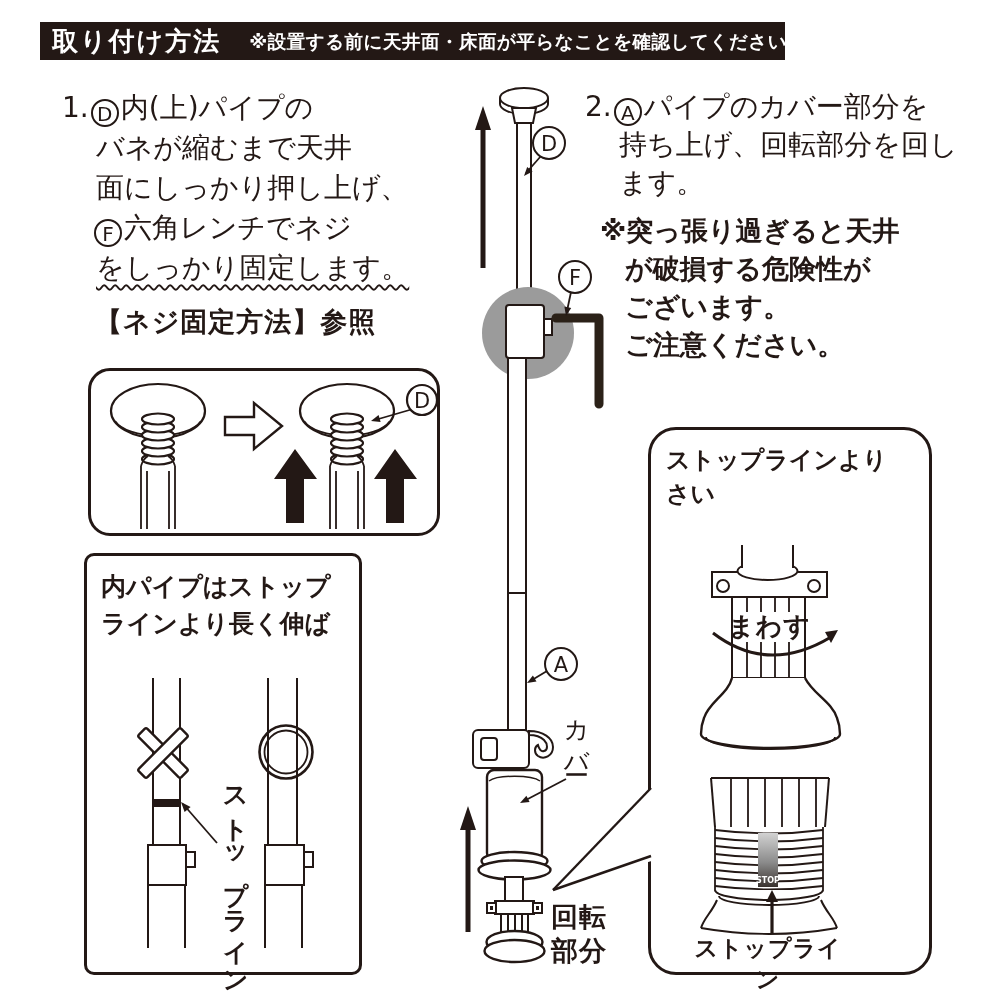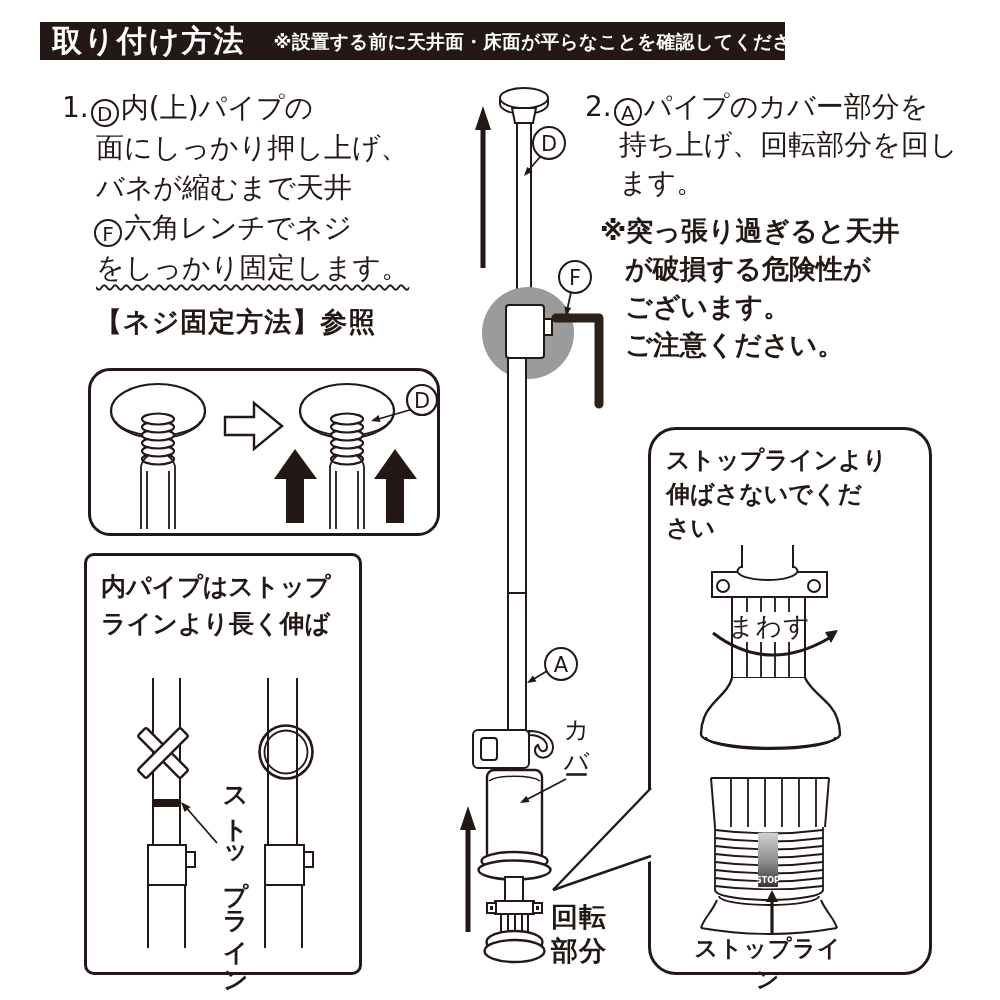--- a/index.html
+++ b/index.html
@@ -6,21 +6,21 @@
   body{
     width:1000px;height:1000px;background:#fff;position:relative;overflow:hidden;
     font-family:"DejaVu Sans","Liberation Sans",sans-serif;color:#231815;
   }
   .abs{position:absolute;}
   
   .header-bar{
     left:40px;top:22px;width:745px;height:38px;background:#231815;color:#fff;
     display:flex;align-items:center;padding-left:12px;box-sizing:border-box;
   }
-  .header-title{font-size:30px;font-weight:bold;letter-spacing:2px;white-space:nowrap;}
+  .header-title{font-size:26px;font-weight:bold;letter-spacing:2px;white-space:nowrap;}
   .header-note{font-size:18.5px;font-weight:bold;margin-left:28px;white-space:nowrap;letter-spacing:.5px;}
   
   .step{font-size:28px;line-height:40px;letter-spacing:0px;white-space:nowrap;}
   .step .ind{padding-left:34px;}
   .circ{
     display:inline-block;width:28px;height:28px;border:2.2px solid #231815;border-radius:50%;
     font-size:20px;line-height:27px;text-align:center;font-weight:normal;vertical-align:-4px;
     margin:0 2px;box-sizing:border-box;background:#fff;
   }
   .wavy{text-decoration:underline;text-decoration-style:wavy;text-decoration-thickness:2px;text-underline-offset:7px;}
@@ -32,38 +32,38 @@
   .rbox{border:3px solid #231815;background:#fff;box-sizing:border-box;}
   .boxA{left:88px;top:368px;width:352px;height:168px;border-radius:22px;}
   .boxB{left:84px;top:553px;width:278px;height:422px;border-radius:10px;}
   .boxB-text{font-size:25px;font-weight:bold;line-height:37px;padding:12px 0 0 14px;white-space:nowrap;}
   .boxC{left:648px;top:427px;width:284px;height:548px;border-radius:28px;z-index:1;}
   .boxC-text{font-size:24px;font-weight:bold;line-height:34px;padding:13px 0 0 15px;white-space:nowrap;}
   .vtext{writing-mode:vertical-rl;text-orientation:mixed;white-space:nowrap;}
   .stopline-label-b{left:219px;top:770px;height:190px;font-size:25px;font-weight:bold;letter-spacing:2px;}
   .cover-label{left:560px;top:702px;height:100px;font-size:25px;letter-spacing:2px;}
   .rot-label{left:551px;top:900px;font-size:27px;font-weight:bold;line-height:34px;letter-spacing:1px;}
-  .mawasu-label{left:728px;top:609px;font-size:26px;font-weight:normal;z-index:2;letter-spacing:1px;}
+  .mawasu-label{left:728px;top:609px;font-size:26px;font-weight:bold;z-index:2;letter-spacing:1px;}
   .stopline-label-c{left:688px;top:933px;width:160px;text-align:center;font-size:23px;font-weight:bold;z-index:2;letter-spacing:1px;}
   svg{display:block;}
 </style>
 </head>
 <body>
 
 <div class="abs header-bar">
   <span class="header-title">取り付け方法</span>
   <span class="header-note">※設置する前に天井面・床面が平らなことを確認してください</span>
 </div>
 
 <div class="abs step" style="left:62px;top:88px;">
   <div>
     <span>1.</span><span class="circ">D</span><span>内(上)パイプの</span>
   </div>
+  <div class="ind">バネが縮むまで天井</div>
   <div class="ind">面にしっかり押し上げ、</div>
-  <div class="ind">バネが縮むまで天井</div>
   <div class="ind">
     <span class="circ" style="margin-left:-2px;">F</span><span>六角レンチでネジ</span>
   </div>
   <div class="ind">
     <span class="wavy">をしっかり固定します。</span>
   </div>
   <div class="ref">【ネジ固定方法】参照</div>
 </div>
 
 <div class="abs step" style="left:585px;top:88px;line-height:38px;">
@@ -257,21 +257,20 @@
 </svg>
 <div class="abs vtext cover-label">カバー</div>
 <div class="abs rot-label">
   <div>回転</div>
   <div>部分</div>
 </div>
 
 <div class="abs rbox boxC">
   <div class="boxC-text">
     <div>ストップラインより</div>
-    <div>伸ばさないでくだ</div>
     <div>さい</div>
   </div>
   <svg class="abs" style="left:0;top:110px;" width="230" height="432" viewBox="0 0 230 432">
     <defs>
       <linearGradient id="stopGrad" x1="0" y1="0" x2="0" y2="1">
         <stop offset="0" stop-color="#d2d2d2"></stop>
         <stop offset="0.55" stop-color="#8a8a8a"></stop>
         <stop offset="1" stop-color="#3a332f"></stop>
       </linearGradient>
     </defs>

